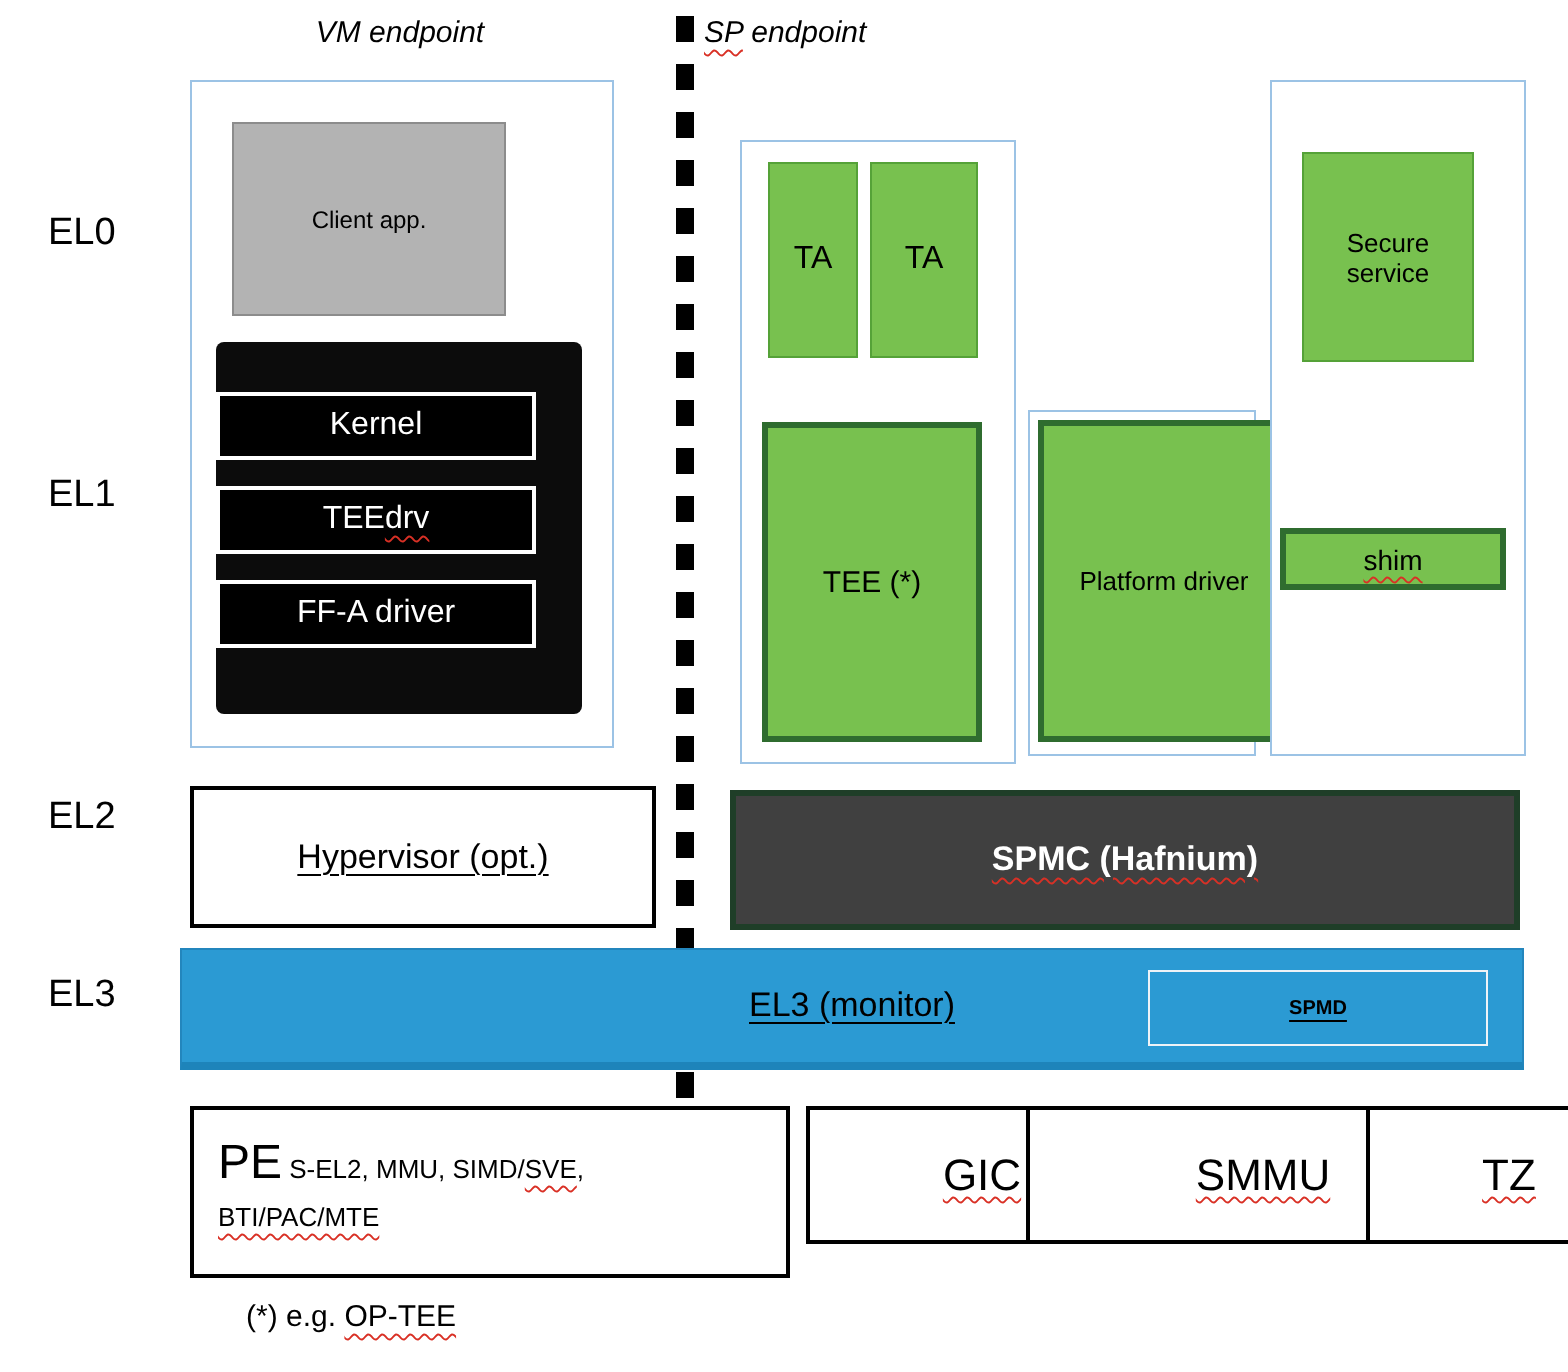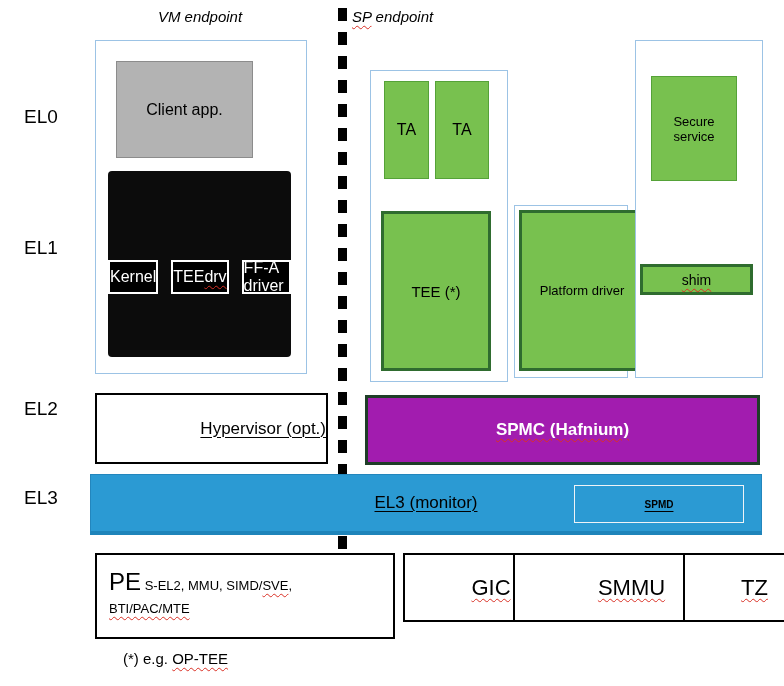--- a/index.html
+++ b/index.html
@@ -26,29 +26,29 @@
   .el{left:24px;width:50px;font-size:19px;}
 
   
   .bluebox{border:1px solid #9cc3e5;background:#fff;}
 
   
   .green{background:#78c14f;border:1px solid #55a238;}
   .green-heavy{background:#78c14f;border:3px solid #2f6c2f;}
 
   
-  .clientapp{left:20px;top:20px;width:135px;height:95px;background:#b3b3b3;border:1px solid #8c8c8c;font-size:16px;}
+  .clientapp{left:20px;top:20px;width:135px;height:95px;background:#b3b3b3;border:1px solid #8c8c8c;font-size:12px;}
   .kstack{left:12px;top:130px;width:183px;height:186px;background:#0c0c0c;border-radius:4px;
-    display:flex;flex-direction:row;align-items:center;padding-top:25px;gap:13px;box-sizing:border-box;}
+    display:flex;flex-direction:column;padding-top:25px;gap:13px;box-sizing:border-box;}
   .kitem{width:160px;height:34px;border:2px solid #fff;color:#fff;background:#000;
     display:flex;align-items:center;justify-content:center;font-size:16px;box-sizing:border-box;}
 
   
-  .hyper{left:95px;top:393px;width:229px;height:67px;border:2px solid #000;font-size:17px;background:#fff;justify-content:flex-end;}
-  .spmc{left:365px;top:395px;width:395px;height:70px;background:#a21caf;border:3px solid #1f3e28;
+  .hyper{left:95px;top:393px;width:229px;height:67px;border:2px solid #000;font-size:17px;background:#fff;}
+  .spmc{left:365px;top:395px;width:395px;height:70px;background:#404040;border:3px solid #1f3e28;
     color:#fff;font-weight:bold;font-size:17px;box-sizing:border-box;}
 
   
   .el3bar{left:90px;top:474px;width:672px;height:61px;background:#2b9ad3;border:1px solid #2386bd;
     border-bottom:4px solid #1e84ba;box-sizing:border-box;font-size:17px;}
   .spmd{left:483px;top:10px;width:168px;height:36px;border:1px solid #eef3f7;font-size:10px;font-weight:bold;}
 
   
   .hwbox{border:2px solid #000;background:#fff;font-size:22px;padding-left:36px;}
   .pebox{left:95px;top:553px;width:300px;height:86px;border:2px solid #000;background:#fff;

